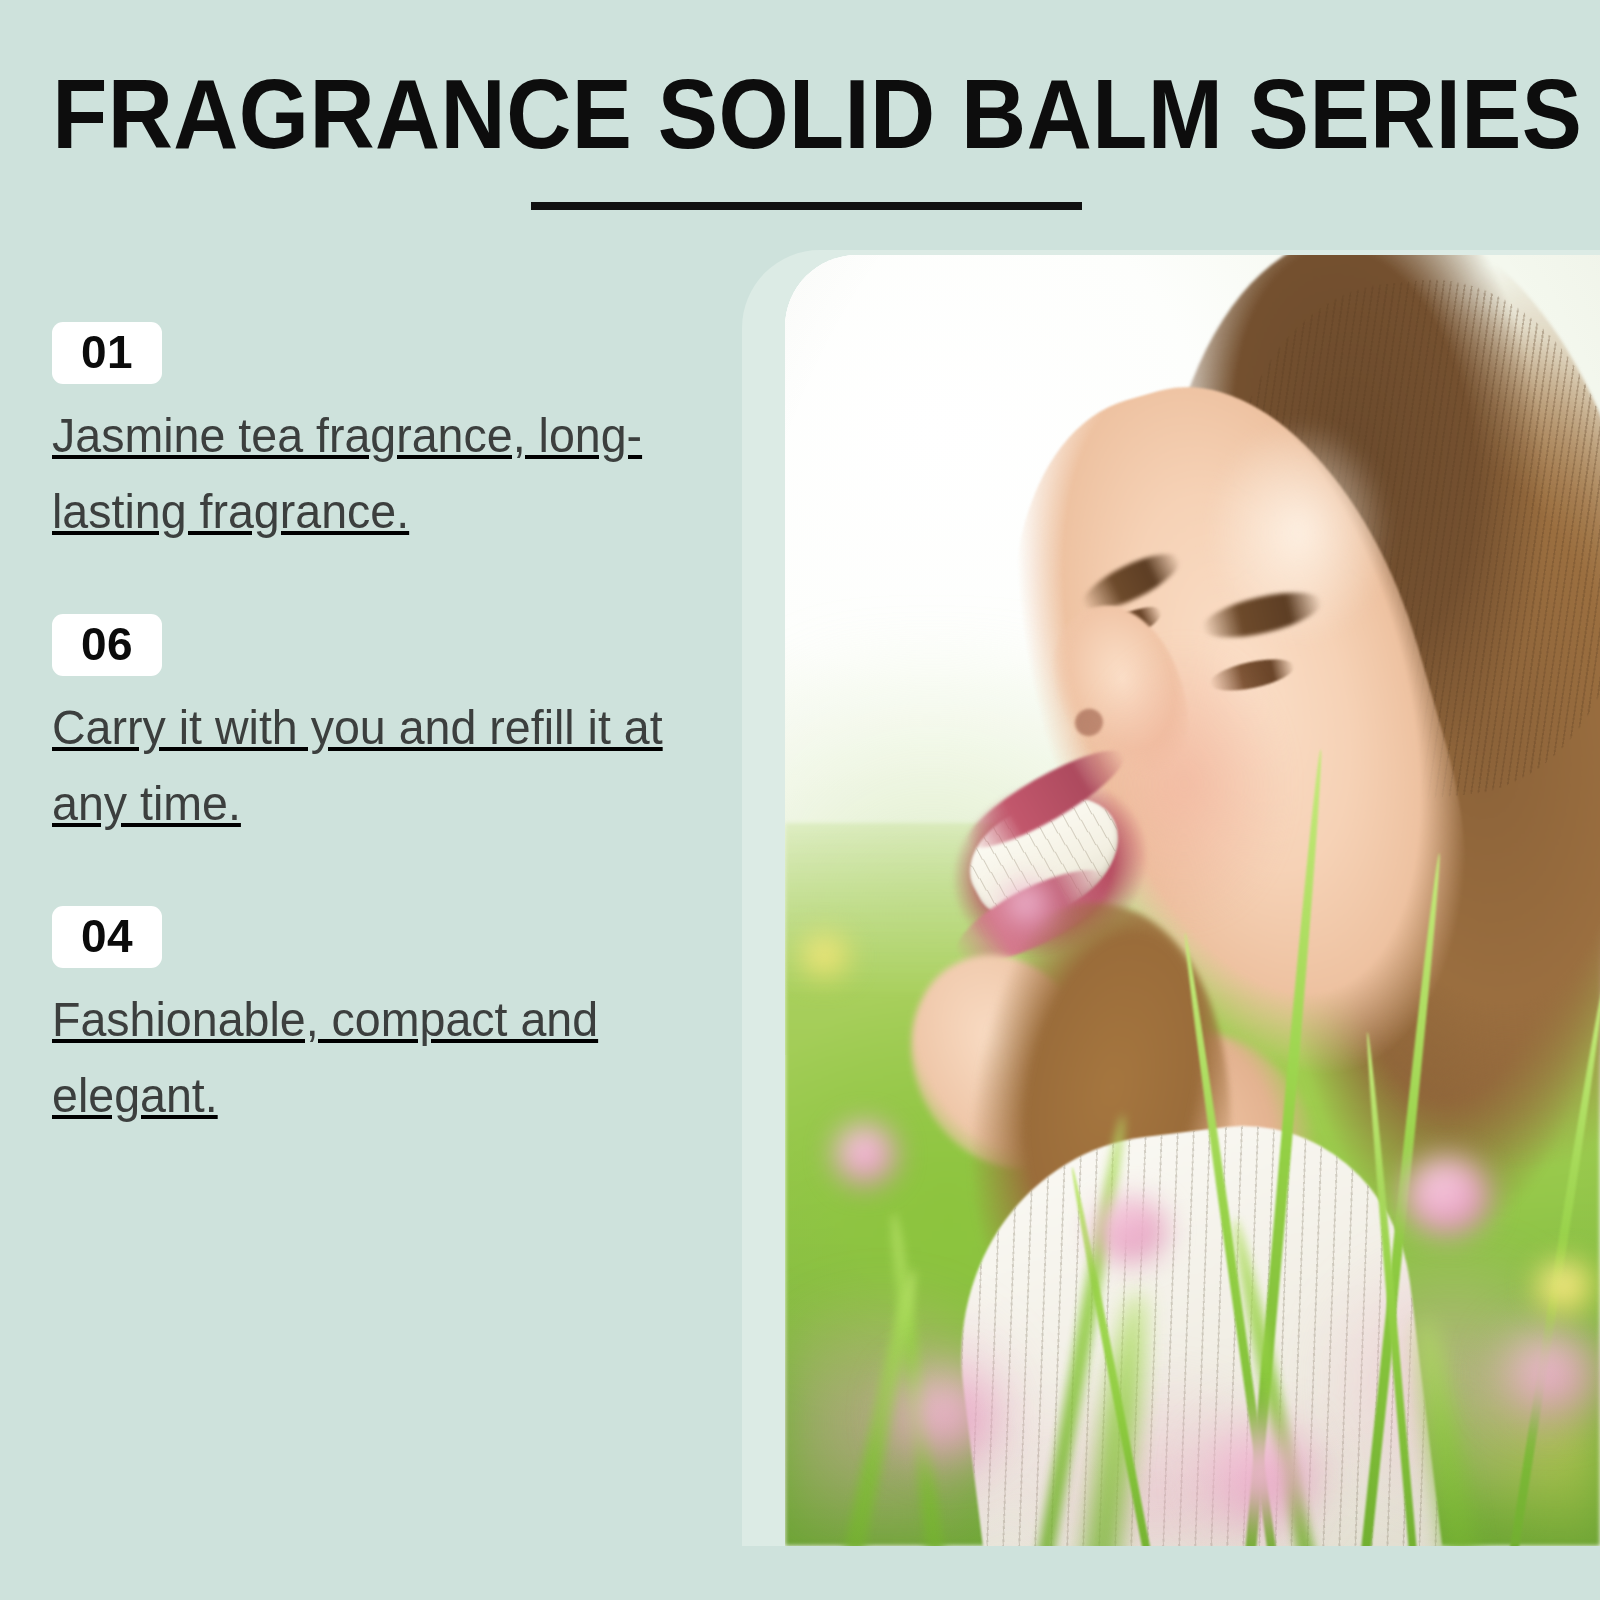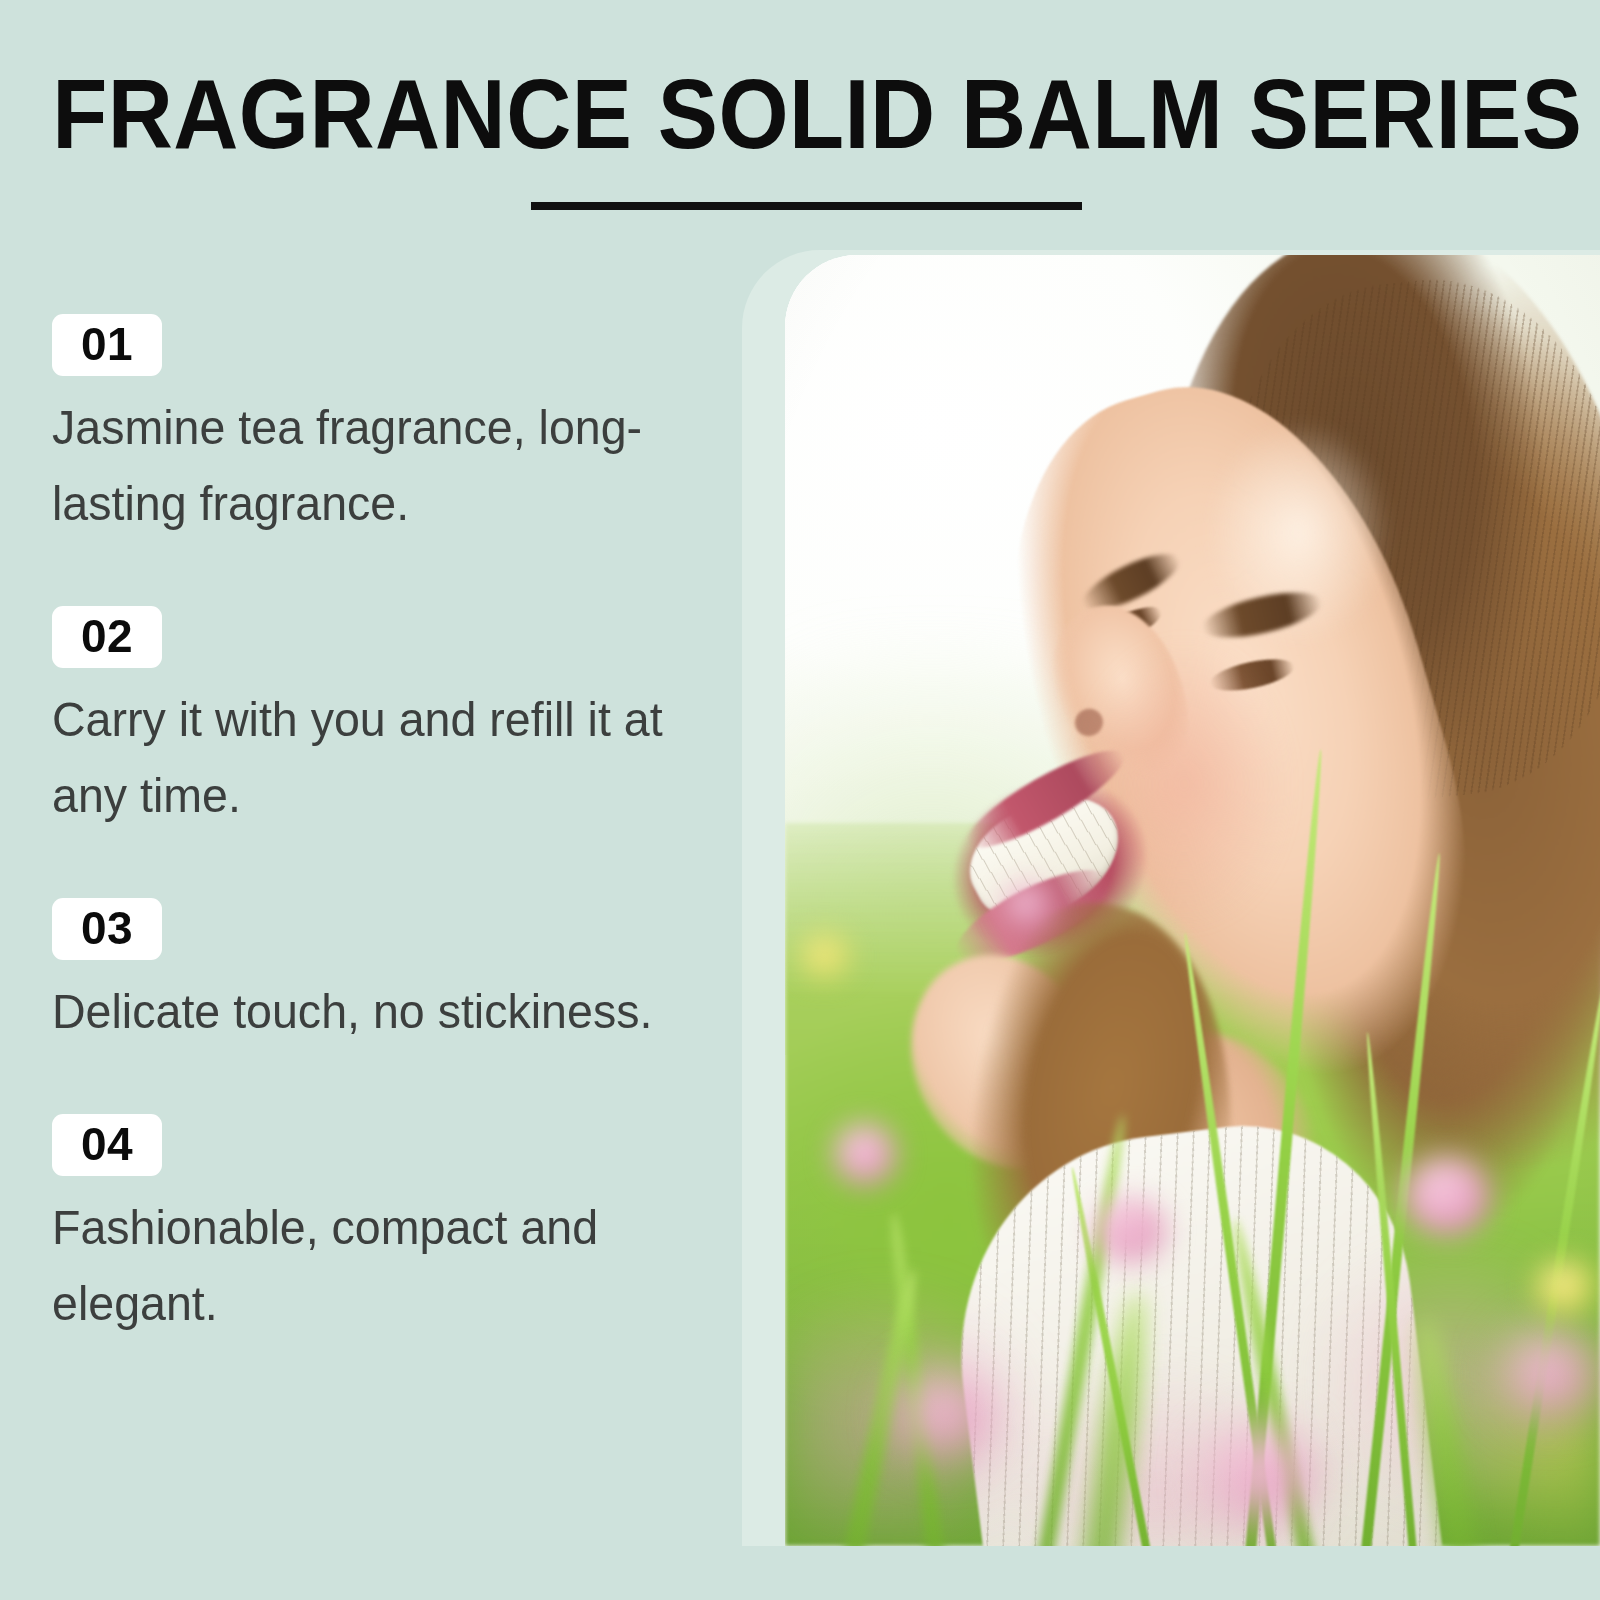--- a/index.html
+++ b/index.html
@@ -46,22 +46,23 @@
     top: 140px;
     width: 551px;
     height: 8px;
     background: #111111;
   }
 
   
   #feature-list {
     position: absolute;
     left: 52px;
-    top: 314px;
+    top: 322px;
     width: 660px;
+    text-decoration: underline;
   }
   .feature-item {
     margin-bottom: 64px;
   }
   .feature-item:last-child { margin-bottom: 0; }
 
   .badge {
     display: inline-block;
     min-width: 78px;
     padding: 5px 16px 7px 16px;
@@ -406,28 +407,24 @@
   </div>
 
   <div id="feature-list">
 
     <div class="feature-item">
       <div class="badge">01</div>
       <div class="feature-text">Jasmine tea fragrance, long-lasting fragrance.</div>
     </div>
 
     <div class="feature-item">
-      <div class="badge">02</div>
+      <div class="badge">06</div>
       <div class="feature-text">Carry it with you and refill it at any time.</div>
     </div>
 
-    <div class="feature-item">
-      <div class="badge">03</div>
-      <div class="feature-text">Delicate touch, no stickiness.</div>
-    </div>
 
     <div class="feature-item">
       <div class="badge">04</div>
       <div class="feature-text">Fashionable, compact and elegant.</div>
     </div>
 
   </div>
 
   <div id="photo-backplate"></div>
 

